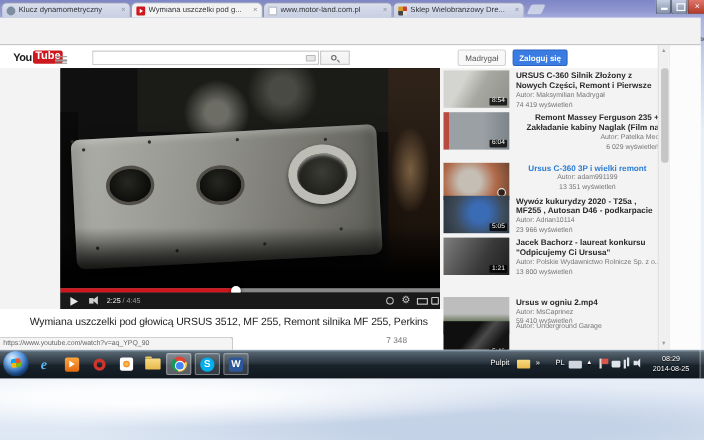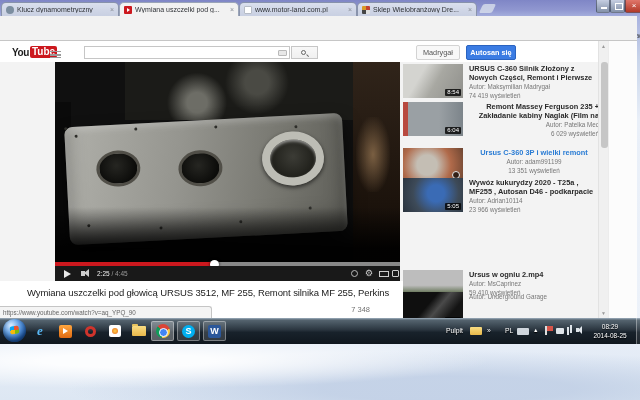--- a/index.html
+++ b/index.html
@@ -289,21 +289,21 @@
     </div>
     <div class="abs yt-guide"></div>
     <div class="abs yt-search">
       <input placeholder="" style="">
       <span class="kbd-icon"></span>
     </div>
     <div class="abs yt-search-btn">
         <span class="mag"></span>
       </div>
     <div class="abs btn-upload">Madrygał</div>
-    <div class="abs btn-signin">Autosan się</div>
+    <div class="abs btn-signin">Zaloguj się</div>
 
     <div class="abs player">
       <div class="abs video">
         <div class="scene">
           <div class="v-tl"></div>
           <div class="v-top"></div>
           <div class="v-person">
               <div class="v-arm"></div>
             </div>
           <div class="v-left"></div>
@@ -370,20 +370,30 @@
       <div class="sv" style="top:116px;">
         <div class="sv-thumb t4">
             <span class="dur">5:05</span>
           </div>
         <div class="sv-text">
             <div class="sv-title">Wywóz kukurydzy 2020 - T25a , MF255 , Autosan D46 - podkarpacie</div>
           <div class="sv-meta">Autor: Adrian10114</div>
           <div class="sv-meta">23 966 wyświetleń</div>
           </div>
       </div>
+      <div class="sv" style="top:154px;">
+        <div class="sv-thumb t5">
+            <span class="dur">1:21</span>
+          </div>
+        <div class="sv-text">
+            <div class="sv-title">Jacek Bachorz - laureat konkursu "Odpicujemy Ci Ursusa"</div>
+          <div class="sv-meta">Autor: Polskie Wydawnictwo Rolnicze Sp. z o..</div>
+          <div class="sv-meta">13 800 wyświetleń</div>
+          </div>
+      </div>
       <div class="sv" style="top:208px;">
         <div class="sv-thumb t6">
             <span class="dur">0:47</span>
           </div>
         <div class="sv-text">
             <div class="sv-title">Ursus w ogniu 2.mp4</div>
           <div class="sv-meta">Autor: MsCaprinez</div>
           <div class="sv-meta">59 410 wyświetleń</div>
           </div>
       </div>

